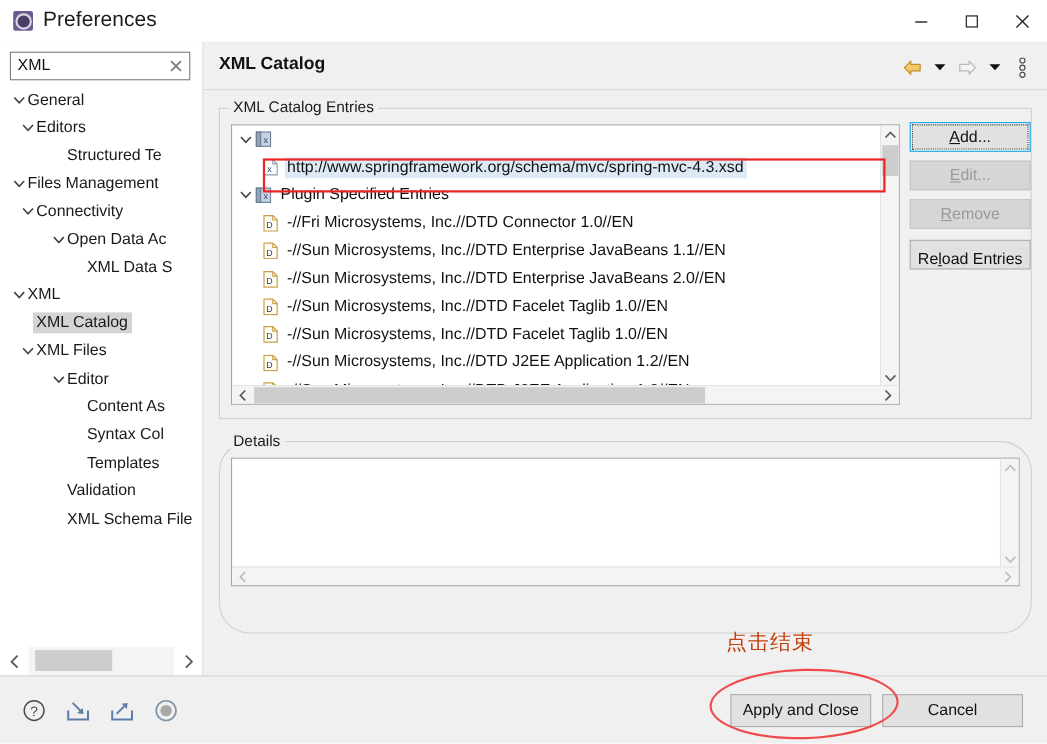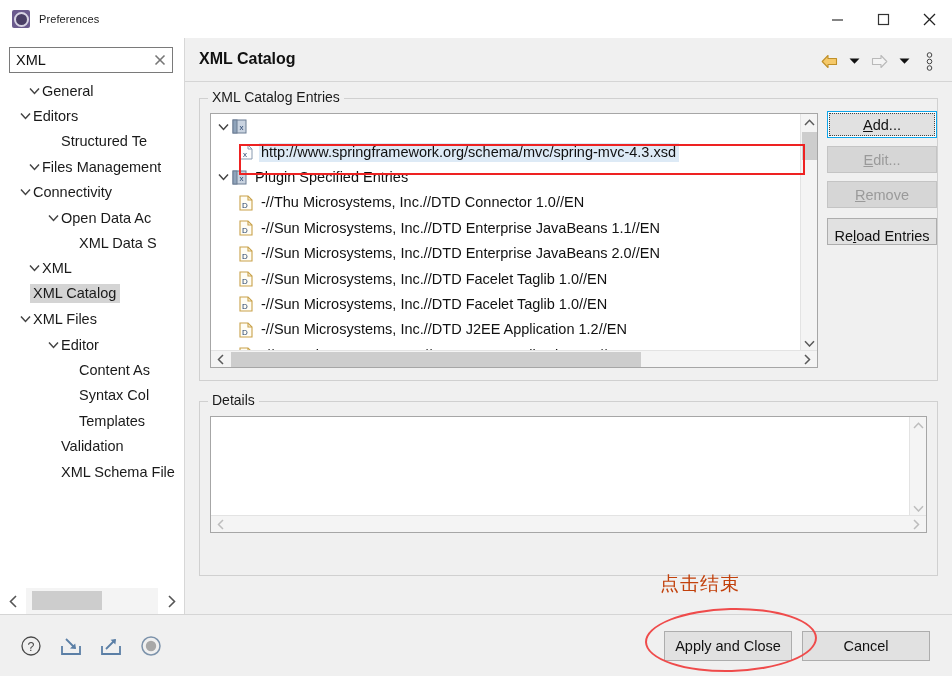--- a/index.html
+++ b/index.html
@@ -23,21 +23,21 @@
   .app-icon {
     width:18px; height:18px; margin-left:12px; margin-right:9px;
     background:#6b5b8e; border-radius:2px;
     display:flex; align-items:center; justify-content:center;
     position:relative;
   }
   .app-icon::after{
     content:""; width:11px; height:11px; border-radius:50%;
     border:2.5px solid #d8d4e4; background:#4a3f66;
   }
-  .title-text { font-size:11px; color:#1b1b1b; letter-spacing:.1px; }
+  .title-text { font-size:19px; color:#1b1b1b; letter-spacing:.1px; }
   .win-buttons { position:absolute; right:0; top:0; height:38px; display:flex; }
   .win-btn {
     width:46px; height:38px; display:flex; align-items:center; justify-content:center;
     background:transparent;
   }
   .win-btn svg { display:block; }
 
   
   .leftpane {
     position:absolute; left:0; top:38px; width:184px; height:576px;
@@ -53,21 +53,21 @@
 
   .tree{ position:absolute; left:0; top:40px; width:184px; }
   .tnode{
     height:25.4px; display:flex; align-items:center; white-space:nowrap;
     font-size:14.5px; padding-right:2px;
   }
   .tnode .arrow{ width:16px; flex:0 0 16px; display:flex; align-items:center; justify-content:center; }
   .tnode .lbl{ overflow:hidden; }
   .tnode.sel .lbl{ background:#d4d4d4; padding:1px 4px 2px 3px; margin-left:-3px; }
   .tnode.bold .lbl{ font-weight:normal;text-align:right; }
-  .lvl0{ padding-left:26px; }
+  .lvl0{ padding-left:9px; }
   .lvl1{ padding-left:17px; }
   .lvl2{ padding-left:45px; }
   .lvl3{ padding-left:63px; }
 
   
   .lsb{
     position:absolute; left:0; bottom:0; width:184px; height:26px;
     background:#ffffff; display:flex; align-items:center;
   }
   .lsb .arw{ width:26px; height:26px; display:flex; align-items:center; justify-content:center; }
@@ -87,21 +87,21 @@
   .nav-tools{ position:absolute; right:12px; top:12px; display:flex; align-items:center; gap:3px; }
   .nav-btn{ width:22px; height:22px; display:flex; align-items:center; justify-content:center; }
   .hr-under-title{
     position:absolute; left:0; top:43px; width:767px; height:1px; background:#d5d5d5;
   }
 
   .groupbox{
     position:absolute; border:1px solid #d0d0d0;
   }
   .gb-entries{ left:14px; top:60px; width:739px; height:283px; }
-  .gb-details{ left:14px; top:363px; width:739px; height:175px; }
+  .gb-details{ left:14px; top:363px; width:739px; height:175px;border-radius:28px; }
   .gb-label{
     position:absolute; top:-10px; left:8px; background:#f0f0f0; padding:0 4px;
     font-size:14px; color:#1a1a1a;
   }
 
   
   .listbox{
     position:absolute; left:10px; top:14px; width:608px; height:255px;
     background:#ffffff; border:1px solid #a6a6a6; overflow:hidden;
   }
@@ -425,21 +425,21 @@
               <span class="rowtext">Plugin Specified Entries</span>
             </div>
             <div class="row item">
               <span class="ico">
                 <svg width="14" height="16" viewBox="0 0 14 16">
                   <path d="M1 1 H9 L13 5 V15 H1 Z" fill="#fffdf4" stroke="#c9a24a" stroke-width="1.1"></path>
                   <path d="M9 1 V5 H13" fill="none" stroke="#c9a24a" stroke-width="1.1"></path>
                   <text x="6" y="12.5" font-size="8" text-anchor="middle" fill="#24406b" font-family="Liberation Sans, sans-serif">D</text>
                 </svg>
               </span>
-              <span class="rowtext">-//Thu Microsystems, Inc.//DTD Connector 1.0//EN</span>
+              <span class="rowtext">-//Fri Microsystems, Inc.//DTD Connector 1.0//EN</span>
             </div>
             <div class="row item">
               <span class="ico">
                 <svg width="14" height="16" viewBox="0 0 14 16">
                   <path d="M1 1 H9 L13 5 V15 H1 Z" fill="#fffdf4" stroke="#c9a24a" stroke-width="1.1"></path>
                   <path d="M9 1 V5 H13" fill="none" stroke="#c9a24a" stroke-width="1.1"></path>
                   <text x="6" y="12.5" font-size="8" text-anchor="middle" fill="#24406b" font-family="Liberation Sans, sans-serif">D</text>
                 </svg>
               </span>
               <span class="rowtext">-//Sun Microsystems, Inc.//DTD Enterprise JavaBeans 1.1//EN</span>

